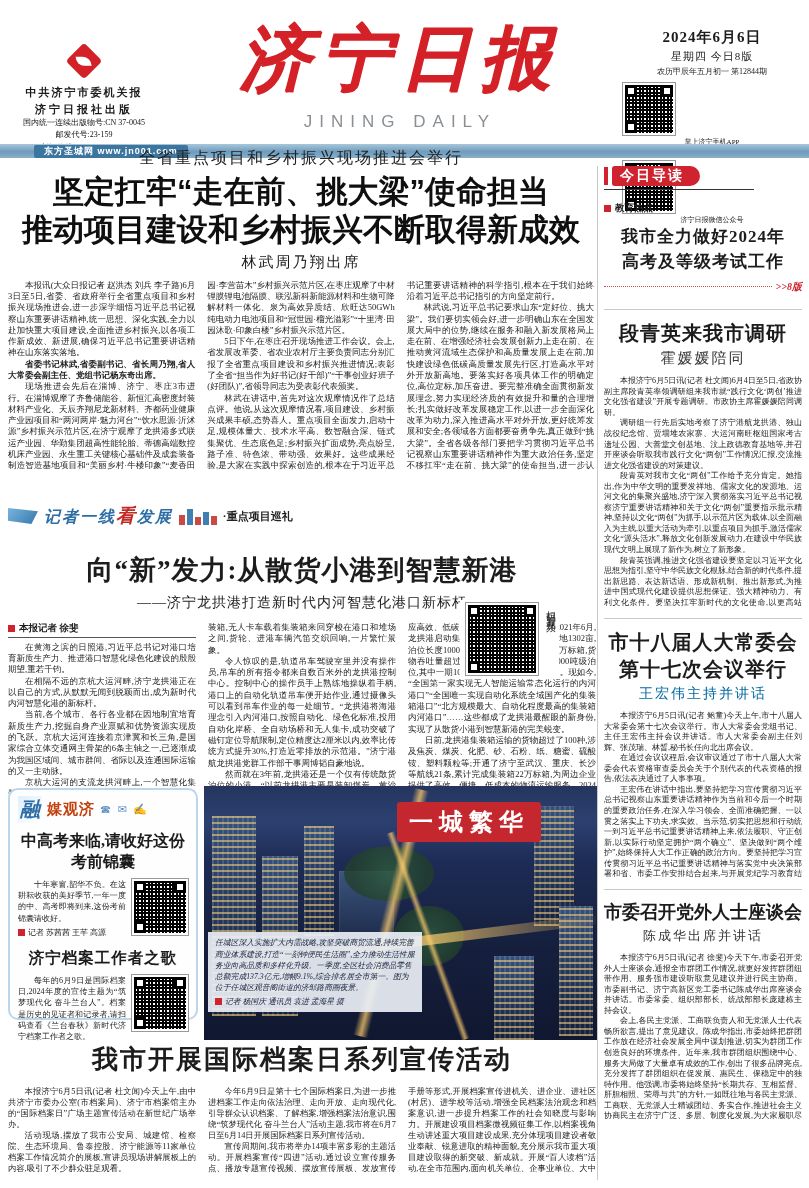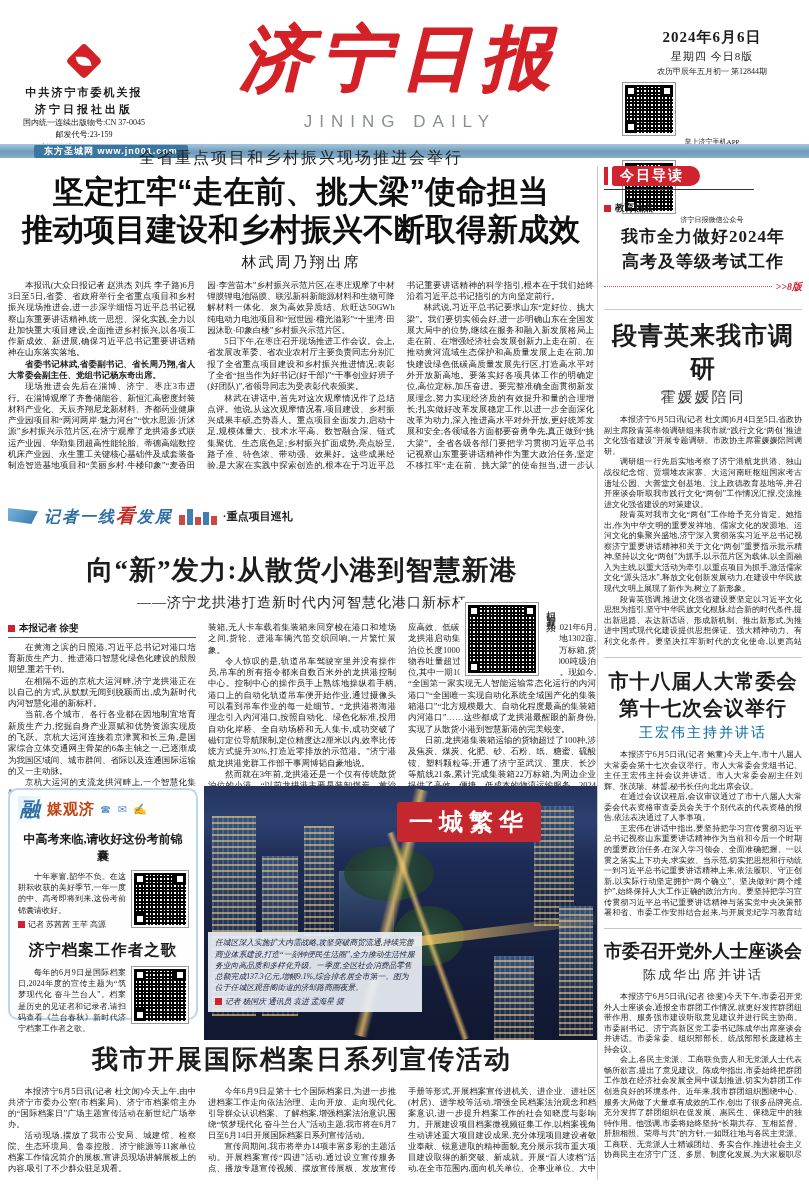--- a/index.html
+++ b/index.html
@@ -52,21 +52,21 @@
   .digest-bar{width:4px;height:18px;background:#cf2330;}
   .digest-label{background:#cf2330;color:#fff;font-weight:bold;font-size:14px;letter-spacing:2px;
       padding:1px 16px 1px 8px;border-radius:3px 11px 11px 3px;font-family:"Liberation Sans","DejaVu Sans",sans-serif;}
   .digest-rule{border-bottom:1px solid #333;margin-top:3px;width:150px;}
   .sec-tag{display:flex;align-items:center;gap:4px;font-size:9.5px;font-weight:bold;margin-top:12px;}
   .redsq{width:7px;height:7px;background:#cf2330;display:inline-block;}
   .digest-title{text-align:center;font-size:17px;font-weight:900;line-height:1.45;margin-top:10px;letter-spacing:1px;}
   .dotted-row{margin-top:12px;border-top:1px dotted #d0484f;position:relative;height:12px;}
   .page-ref{position:absolute;right:0;top:-7px;background:#fff;color:#cf2330;font-weight:900;
       font-size:10px;font-style:italic;padding-left:4px;}
-  .rc-article-title{text-align:center;font-size:25px;font-weight:900;letter-spacing:1px;line-height:1.3;}
+  .rc-article-title{text-align:center;font-size:20px;font-weight:900;letter-spacing:1px;line-height:1.3;}
   .rc-article-sub{text-align:center;font-size:15px;color:#3a3a3a;margin-top:3px;letter-spacing:2px;}
   .rc-body{margin-top:8px;font-size:8px;line-height:1.32;overflow:hidden;}
   .rc-hr{height:1px;background:#c9c9c9;margin:10px 0;}
   .rt2{text-align:center;font-size:20px;font-weight:900;line-height:1.32;letter-spacing:1px;}
   .rsub2{text-align:center;font-size:14px;margin-top:3px;letter-spacing:2px;color:#0369a1;}
   .rt3{text-align:center;font-size:18px;font-weight:900;letter-spacing:0px;}
   .rsub3{text-align:center;font-size:13px;margin-top:3px;letter-spacing:2px;color:#333;}
   
   .feature{position:absolute;left:8px;top:504px;width:588px;}
   .fbanner{display:flex;align-items:center;gap:6px;height:24px;}
@@ -87,21 +87,21 @@
   .fqr .qr{width:68px;height:68px;}
   .vert-label{writing-mode:vertical-rl;font-size:9.5px;letter-spacing:3px;color:#222;}
   
   .mbox{position:absolute;left:8px;top:788px;width:190px;height:232px;border:2px solid #bcd7ec;
       border-radius:10px;background:#fefefe;box-sizing:border-box;padding:6px 8px;}
   .mbox-banner{display:flex;align-items:center;gap:5px;}
   .mb-rong{font-size:20px;font-weight:900;font-style:italic;color:#2e6ea6;
       background:linear-gradient(135deg,#dff0fb,#ffffff);padding:0 2px;}
   .mb-rest{font-size:15px;font-weight:900;color:#c2410c;letter-spacing:1px;}
   .mb-icons{font-size:11px;color:#5a8fc0;letter-spacing:2px;}
-  .mb-title{text-align:center;font-size:12px;font-weight:900;margin-top:8px;letter-spacing:0px;}
+  .mb-title{text-align:center;font-size:16px;font-weight:900;margin-top:8px;letter-spacing:0px;}
   .mb-row{display:flex;gap:6px;margin-top:6px;}
   .mb-text{font-size:8px;line-height:1.4;flex:1;}
   .mb-row .qr{width:52px;height:52px;flex:0 0 auto;}
   .mb-byline{font-size:8px;margin-top:3px;display:flex;align-items:center;gap:3px;text-indent:0;}
   .mb-title2{text-align:center;font-size:15.5px;font-weight:900;margin-top:10px;letter-spacing:1px;}
   
   .photo{position:absolute;left:204px;top:786px;width:393px;height:254px;overflow:hidden;
       background:linear-gradient(180deg,#25355f 0%,#2c4070 14%,#1d2c55 30%,#16203f 60%,#101730 100%);}
   .bld{position:absolute;background:linear-gradient(180deg,#3b557e,#1d2a4a);
       box-shadow:inset 0 0 0 1px rgba(255,220,140,.08);}

